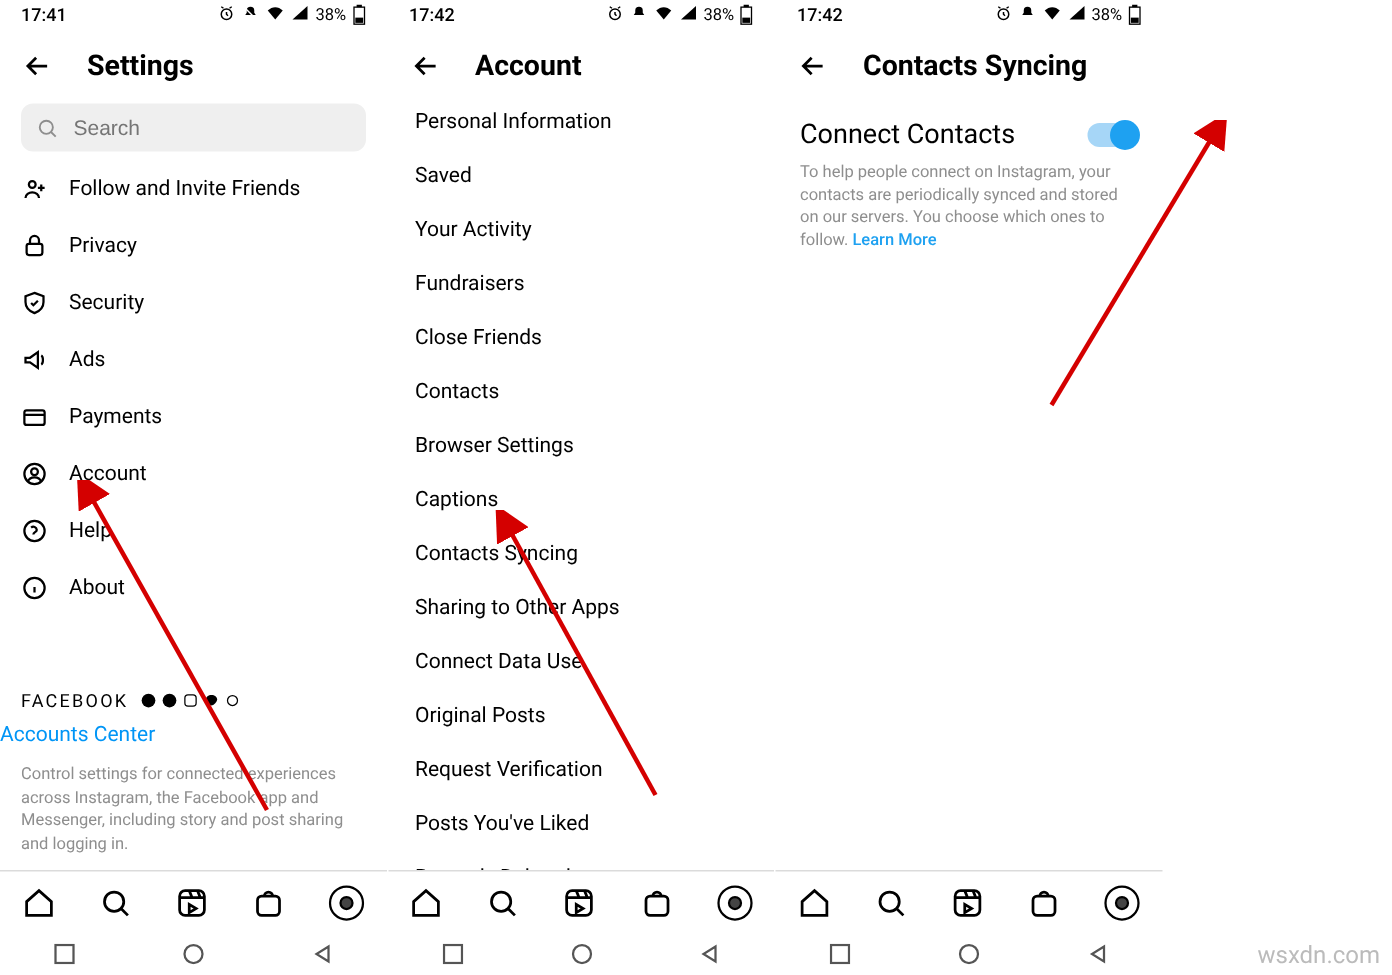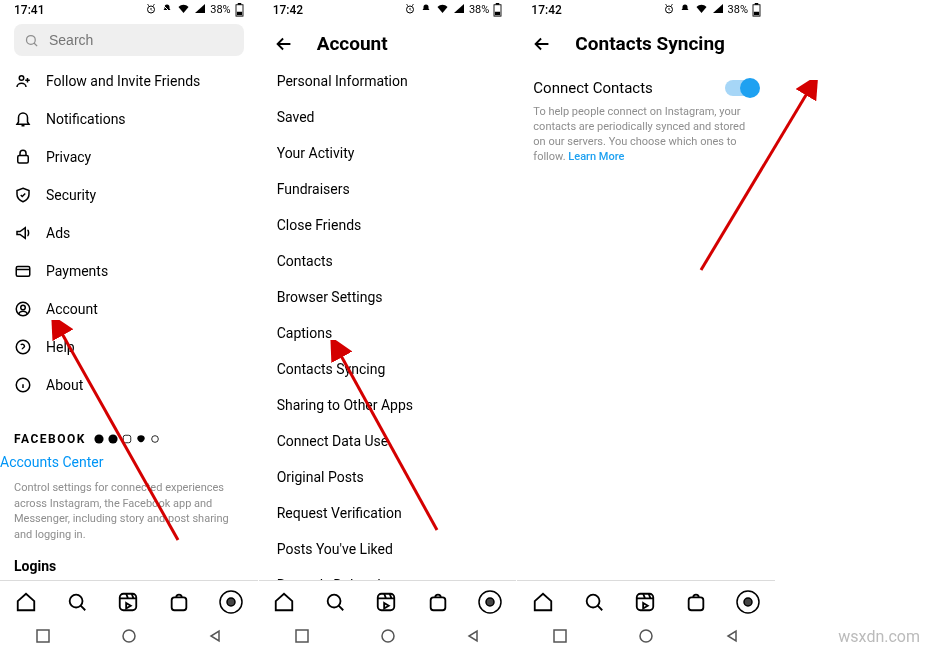--- a/index.html
+++ b/index.html
@@ -12,30 +12,30 @@
 .status-right span.ic { display: inline-flex; }
 .header { display: flex; align-items: center; gap: 22px; padding: 14px 14px 8px 14px; }
 .header .title { font-size: 19px; font-weight: 700; }
 .back { display: inline-flex; }
 .search { margin: 6px 14px; background: #efefef; border-radius: 8px; display: flex; align-items: center; padding: 8px 10px; gap: 10px; justify-content: center; }
 .search input { border: none; background: transparent; outline: none; font-size: 14px; color: #8e8e8e; flex: 1; }
 .menu { flex: 1; overflow: hidden; }
 .menu-item { display: flex; align-items: center; gap: 14px; padding: 10px 14px; font-size: 14px; }
 .menu-item .ic { width: 18px; display: inline-flex; justify-content: center; }
 .list-item { padding: 10px 18px; font-size: 14px; }
-.section-head { padding: 12px 14px 2px 14px; font-size: 12px; font-weight: 700; letter-spacing: 1.5px; display: flex; align-items: center; gap: 8px; }
+.section-head { padding: 12px 14px 2px 14px; font-size: 12px; font-weight: 400; letter-spacing: 1.5px; display: flex; align-items: center; gap: 8px; }
 .brand-icons { display: flex; gap: 4px; }
 .link { color: #0095f6; font-size: 14px; padding: 6px 0; }
 .desc { color: #8e8e8e; font-size: 11px; line-height: 1.4; padding: 4px 14px 10px 14px; }
 .bold-head { font-size: 14px; font-weight: 700; padding: 6px 14px; }
 .bottom-tabs { border-top: 1px solid #dbdbdb; display: flex; justify-content: space-around; align-items: center; height: 42px; }
 .sys-nav { display: flex; justify-content: space-around; align-items: center; height: 28px; color: #444; }
 .toggle { width: 34px; height: 16px; border-radius: 10px; background: #a6d6f7; position: relative; }
 .toggle::after { content: ''; position: absolute; right: -1px; top: -2px; width: 20px; height: 20px; border-radius: 50%; background: #1ea1f1; }
-.contacts-row { display: flex; justify-content: space-between; align-items: center; padding: 16px 16px 6px 16px; font-size: 15px; }
+.contacts-row { display: flex; justify-content: space-between; align-items: center; padding: 16px 16px 6px 16px; font-size: 18px; }
 .contacts-desc { color: #8e8e8e; font-size: 11px; line-height: 1.35; padding: 2px 16px; }
 .contacts-desc a { color: #1ea1f1; text-decoration: none; font-weight: 500; }
 svg { display: block; }
 .arrow { position: absolute; pointer-events: none; }
 .watermark { position: absolute; bottom: 4px; right: 8px; font-size: 16px; color: #bbb; }
 </style>
 </head>
 <body>
 
 <div class="container">
@@ -69,46 +69,46 @@
         <span>38%</span>
         <span class="ic">
             <svg width="9" height="14" viewBox="0 0 10 16">
               <rect x="1" y="2" width="8" height="13" fill="none" stroke="#000"></rect>
               <rect x="3" y="0" width="4" height="2" fill="#000"></rect>
               <rect x="2" y="10" width="6" height="4" fill="#000"></rect>
             </svg>
           </span>
       </span>
     </div>
+    <div class="header">
+      <span class="back">
+          <svg width="22" height="22" viewBox="0 0 24 24" fill="none" stroke="#000" stroke-width="2">
+            <path d="M19 12H5M11 18l-6-6 6-6"></path>
+          </svg>
+        </span>
+      <span class="title">Settings</span>
+    </div>
     <div class="search">
       <span>
           <svg width="15" height="15" viewBox="0 0 24 24" fill="none" stroke="#8e8e8e" stroke-width="2">
             <circle cx="11" cy="11" r="7"></circle>
             <path d="M21 21l-5-5"></path>
           </svg>
         </span>
       <input placeholder="Search" style="">
     </div>
     <div class="menu" id="settings-list">
         <div class="menu-item">
           <span class="ic">
             <svg width="18" height="18" viewBox="0 0 24 24" fill="none" stroke="#000" stroke-width="2">
               <circle cx="10" cy="8" r="3"></circle>
               <path d="M4 20c0-3 3-5 6-5s6 2 6 5M18 8v6M15 11h6"></path>
             </svg>
           </span>
           <span>Follow and Invite Friends</span>
-        </div>
-        <div class="menu-item">
-          <span class="ic">
-            <svg width="18" height="18" viewBox="0 0 24 24" fill="none" stroke="#000" stroke-width="2">
-              <path d="M6 16V10a6 6 0 0112 0v6l2 3H4zM10 21h4"></path>
-            </svg>
-          </span>
-          <span>Notifications</span>
         </div>
         <div class="menu-item">
           <span class="ic">
             <svg width="18" height="18" viewBox="0 0 24 24" fill="none" stroke="#000" stroke-width="2">
               <rect x="5" y="10" width="14" height="10" rx="2"></rect>
               <path d="M8 10V7a4 4 0 018 0v3"></path>
             </svg>
           </span>
           <span>Privacy</span>
         </div>
@@ -182,21 +182,20 @@
         <svg width="10" height="10" viewBox="0 0 24 24" fill="#000">
             <path d="M12 3c5 0 9 3 9 7 0 5-6 10-9 10s-9-5-9-10c0-4 4-7 9-7z"></path>
           </svg>
         <svg width="10" height="10" viewBox="0 0 24 24" fill="none" stroke="#000" stroke-width="2">
             <rect x="4" y="4" width="16" height="16" rx="8"></rect>
           </svg>
       </span>
     </div>
     <div class="link">Accounts Center</div>
     <div class="desc">Control settings for connected experiences across Instagram, the Facebook app and Messenger, including story and post sharing and logging in.</div>
-    <div class="bold-head">Logins</div>
     <div class="bottom-tabs">
       <span>
           <svg width="22" height="22" viewBox="0 0 24 24" fill="none" stroke="#000" stroke-width="2">
             <path d="M3 11l9-8 9 8v10H3z"></path>
           </svg>
         </span>
       <span>
           <svg width="22" height="22" viewBox="0 0 24 24" fill="none" stroke="#000" stroke-width="2">
             <circle cx="11" cy="11" r="7"></circle>
             <path d="M21 21l-5-5"></path>

